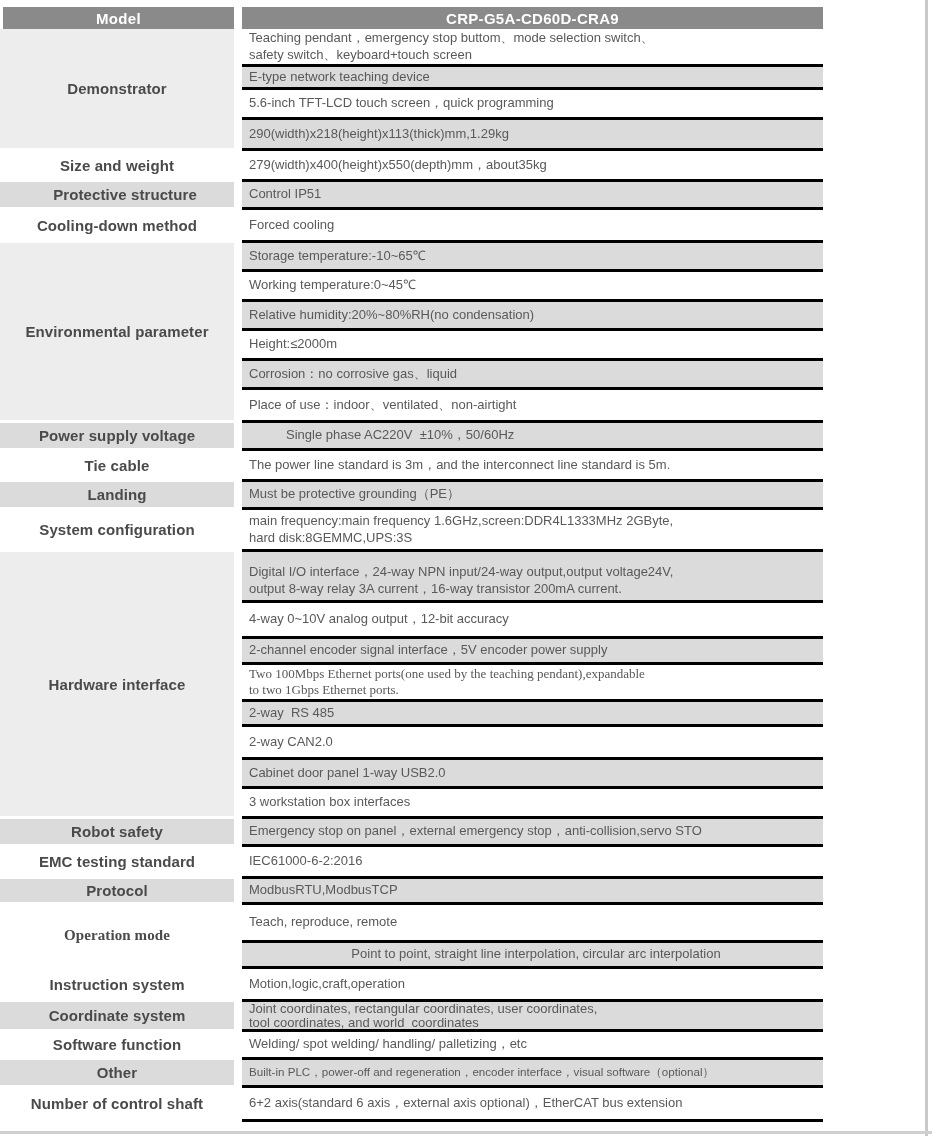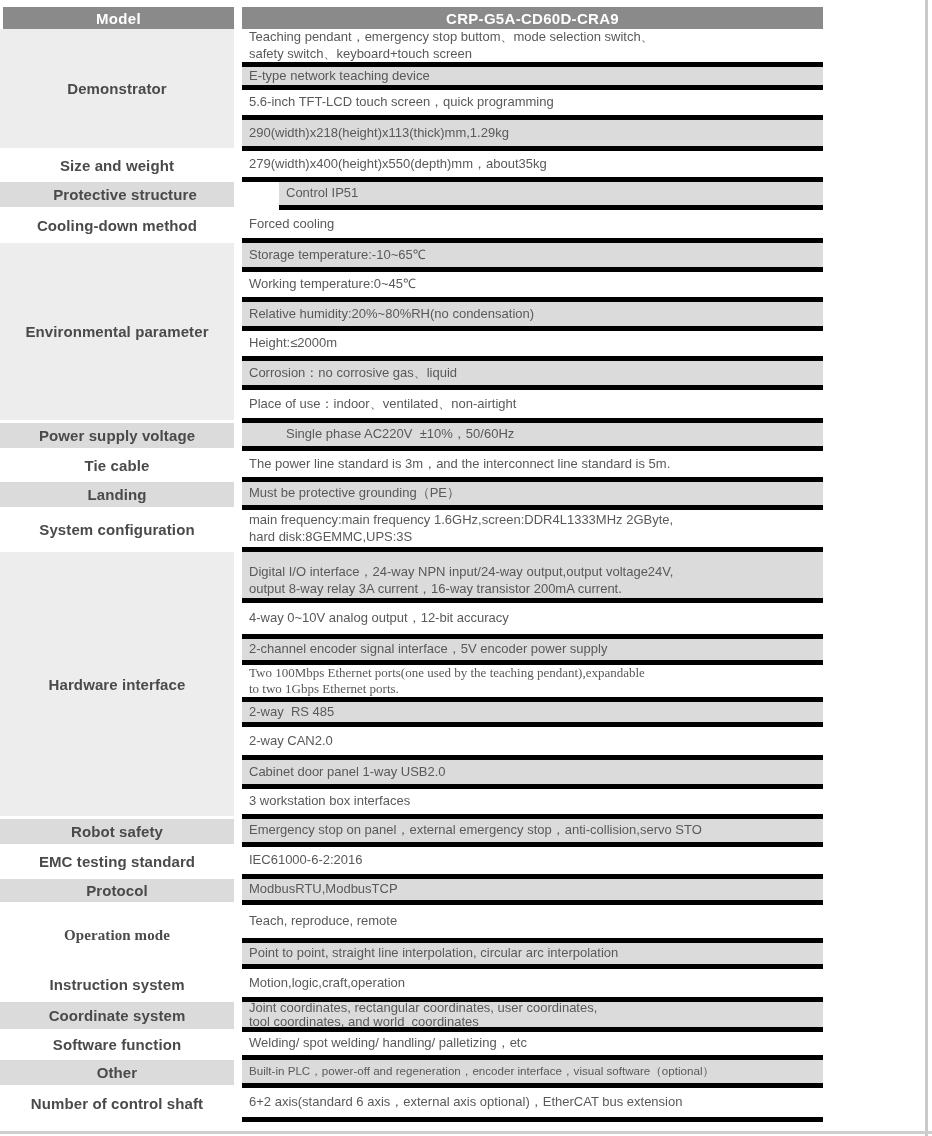--- a/index.html
+++ b/index.html
@@ -36,21 +36,21 @@
     text-align:center;
     color:var(--label-text);
     font-weight:bold;
     font-size:15px;
     letter-spacing:.1px;
     line-height:17px;
   }
   .rows-col{width:581px;margin-left:8px;}
   .value-row{
     box-sizing:border-box;
-    border-bottom:5px solid #000000;
+    border-bottom:3px solid #000000;
     display:flex;flex-direction:column;justify-content:center;
     padding-left:7px;
     color:var(--value-text);
     font-size:13px;
   }
   .value-row.vtop{justify-content:flex-start;padding-top:12px;}
   .value-line{white-space:pre;line-height:16.5px;}
   .value-row.tight .value-line{line-height:13.5px;}
   .value-row.small{font-size:11.6px;}
   .bg-white{background:#ffffff;}
@@ -94,21 +94,21 @@
         <div class="label-cell bg-white" style="height: 31px;">Size and weight</div>
         <div class="rows-col">
           <div class="value-row bg-white" style="height: 31px;">
             <div class="value-line">279(width)x400(height)x550(depth)mm，about35kg</div>
           </div>
         </div>
       </div>
       <div class="section">
         <div class="label-cell bg-gray" style="height: 28px; padding-left: 16px;">Protective structure</div>
         <div class="rows-col">
-          <div class="value-row bg-gray" style="height: 28px; margin-left: 37px;">
+          <div class="value-row bg-gray" style="height: 28px;">
             <div class="value-line">Control IP51</div>
           </div>
         </div>
       </div>
       <div class="section">
         <div class="label-cell bg-white" style="height: 33px;">Cooling-down method</div>
         <div class="rows-col">
           <div class="value-row bg-white" style="height: 33px;">
             <div class="value-line">Forced cooling</div>
           </div>
@@ -224,21 +224,21 @@
             <div class="value-line">ModbusRTU,ModbusTCP</div>
           </div>
         </div>
       </div>
       <div class="section">
         <div class="label-cell bg-white" style="height: 64px; font-family: Liberation Serif, serif;">Operation mode</div>
         <div class="rows-col">
           <div class="value-row bg-white" style="height: 38px;">
             <div class="value-line">Teach, reproduce, remote</div>
           </div>
-          <div class="value-row bg-gray" style="height: 26px;">
+          <div class="value-row bg-gray" style="height: 26px; text-align: center;">
             <div class="value-line">Point to point, straight line interpolation, circular arc interpolation</div>
           </div>
         </div>
       </div>
       <div class="section">
         <div class="label-cell bg-white" style="height: 33px;">Instruction system</div>
         <div class="rows-col">
           <div class="value-row bg-white" style="height: 33px;">
             <div class="value-line">Motion,logic,craft,operation</div>
           </div>

